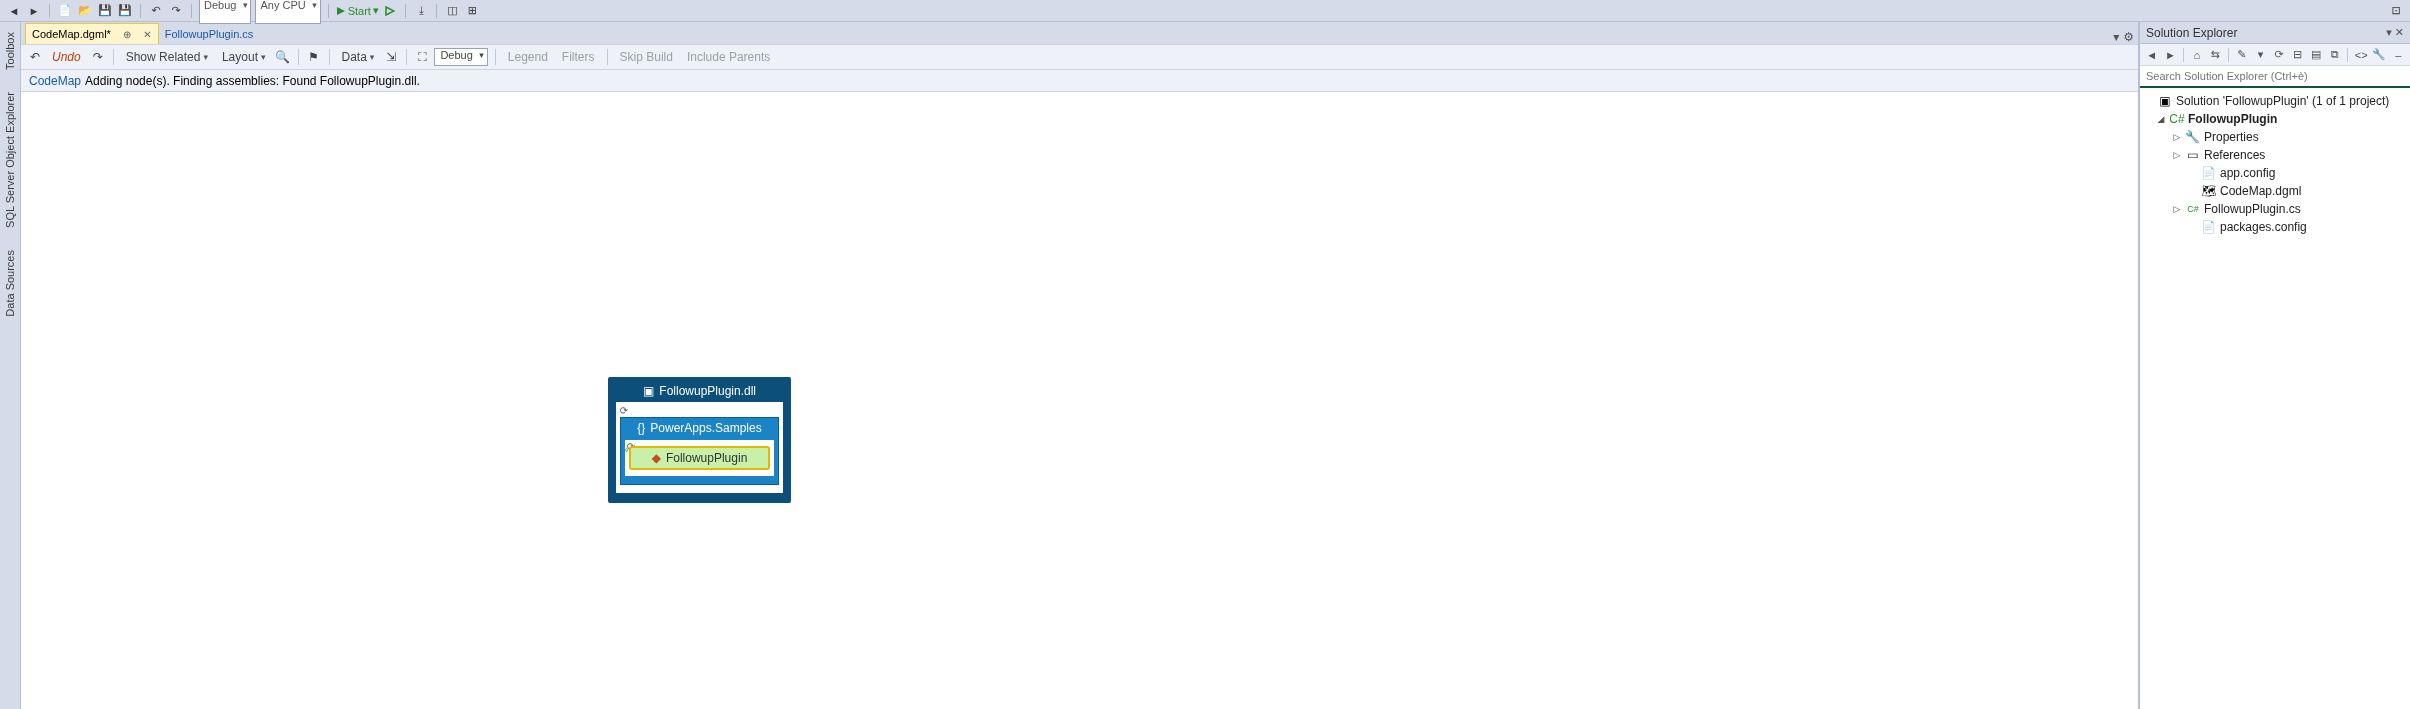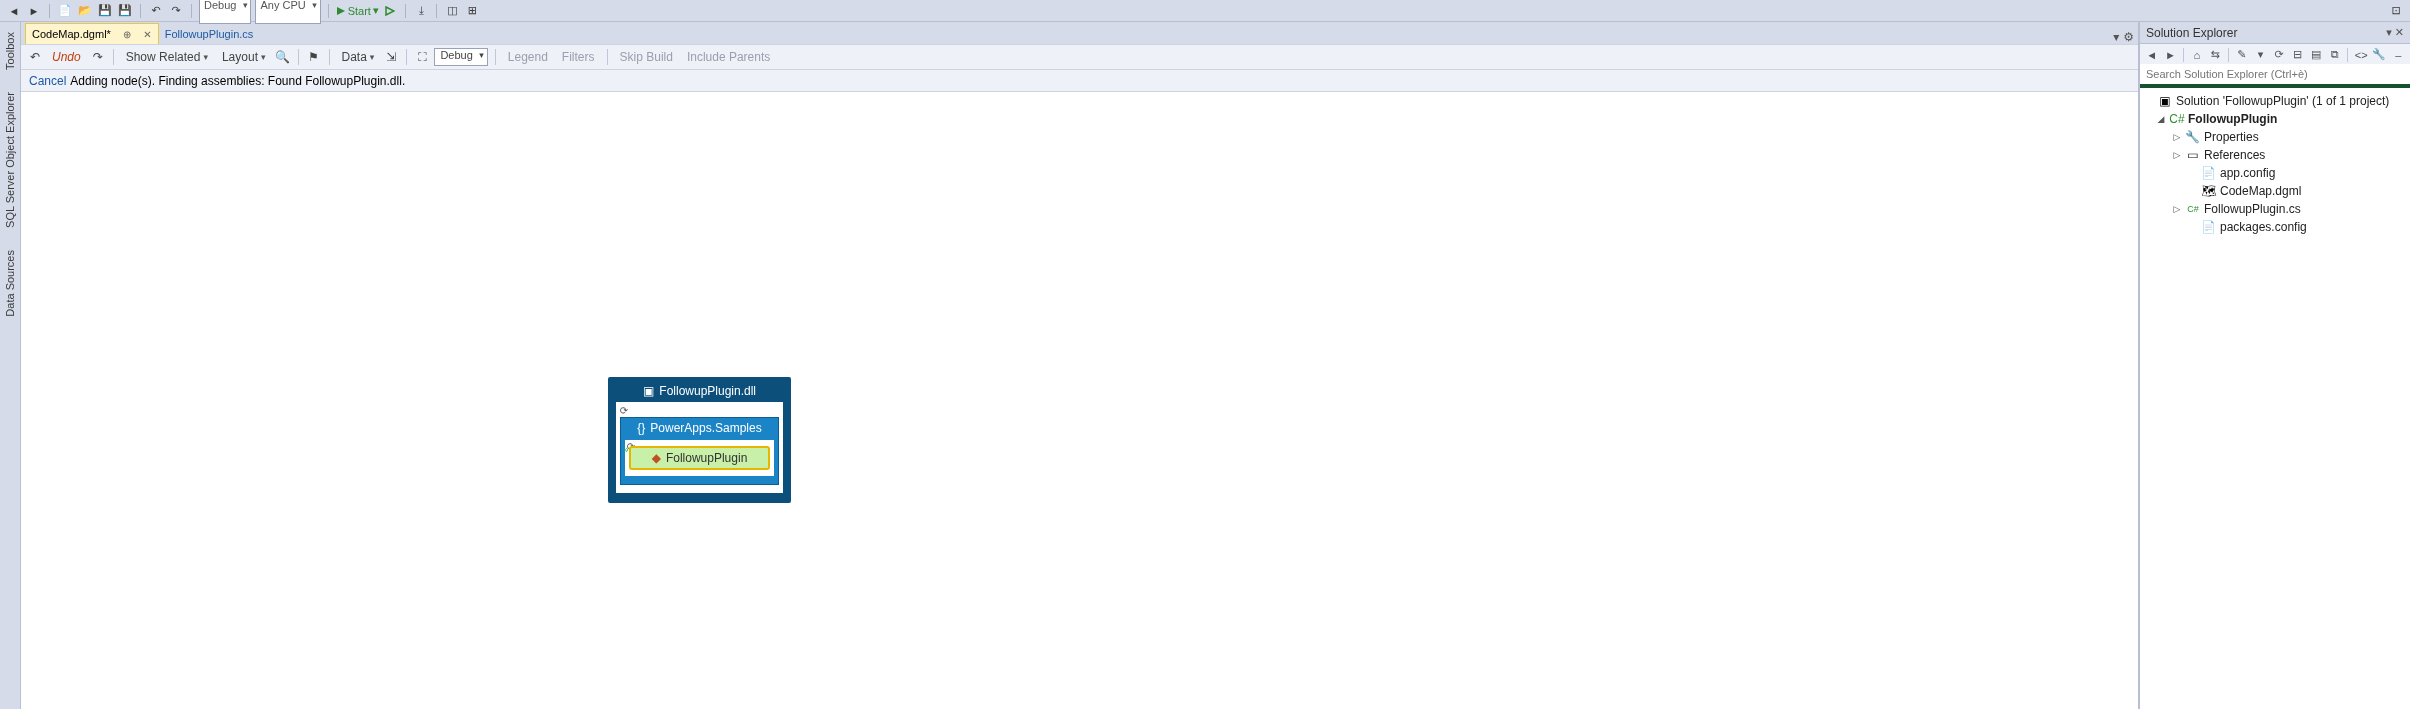--- a/index.html
+++ b/index.html
@@ -62,21 +62,21 @@
 .chev-badge { position: absolute; left: -2px; top: 4px; font-size: 10px; color: #2a6; }
 .ns-body .refresh-badge { top: 0; left: 0; }
 
 
 .sol-col { width: 272px; background: #eef1f7; border-left: 2px solid #b8bfd3; display: flex; flex-direction: column; }
 .sol-title { height: 22px; background: #d6dbe9; border-bottom: 1px solid #b8bfd3; display: flex; align-items: center; padding: 0 6px; font-size: 12px; color: #333; }
 .sol-title .right-ico { margin-left: auto; display: flex; gap: 3px; font-size: 11px; color: #555; }
 .sol-toolbar { height: 22px; background: #eef1f7; border-bottom: 1px solid #d2d7e3; display: flex; align-items: center; padding: 0 4px; gap: 3px; color: #555; font-size: 11px; }
 .sol-toolbar .ico { width: 16px; height: 16px; display: inline-flex; align-items: center; justify-content: center; }
 .sol-toolbar .sep { width: 1px; height: 14px; background: #c1c7d7; margin: 0 2px; }
-.sol-search { height: 22px; border-bottom: 6px solid #14532d; display: flex; align-items: center; justify-content: center; }
+.sol-search { height: 22px; border-bottom: 2px solid #14532d; display: flex; align-items: center; justify-content: center; }
 .sol-search input { flex: 1; border: none; background: #fff; height: 20px; font-size: 11px; padding: 0 6px; outline: none; color: #888; }
 .sol-tree { flex: 1; background: #fff; font-size: 12px; padding: 4px 2px; overflow: auto; }
 .tree-row { display: flex; align-items: center; height: 18px; gap: 4px; white-space: nowrap; }
 .tree-row .exp { width: 10px; text-align: center; font-size: 9px; color: #555; cursor: pointer; }
 .tree-row .ti { width: 14px; height: 14px; display: inline-flex; align-items: center; justify-content: center; }
 .tree-row .lbl { color: #222; }
 .tree-row.bold .lbl { font-weight: 600; }
 .indent-0 { padding-left: 2px; }
 .indent-1 { padding-left: 14px; }
 .indent-2 { padding-left: 30px; }
@@ -167,21 +167,21 @@
         <span class="zoom-combo">Debug</span>
         <span class="sep"></span>
         <span class="btn disabled">Legend</span>
         <span class="btn disabled">Filters</span>
         <span class="sep"></span>
         <span class="btn disabled">Skip Build</span>
         <span class="btn disabled">Include Parents</span>
       </div>
 
       <div class="cm-status">
-        <span class="cancel">Cancel</span>
+        <span class="cancel">CodeMap</span>
         <span>Adding node(s). Finding assemblies: Found FollowupPlugin.dll.</span>
       </div>
 
       <div class="cm-canvas">
         <div class="dll-group">
           <div class="dll-header">
             <span>▣</span>
             <span>FollowupPlugin.dll</span>
           </div>
           <div class="dll-body">

